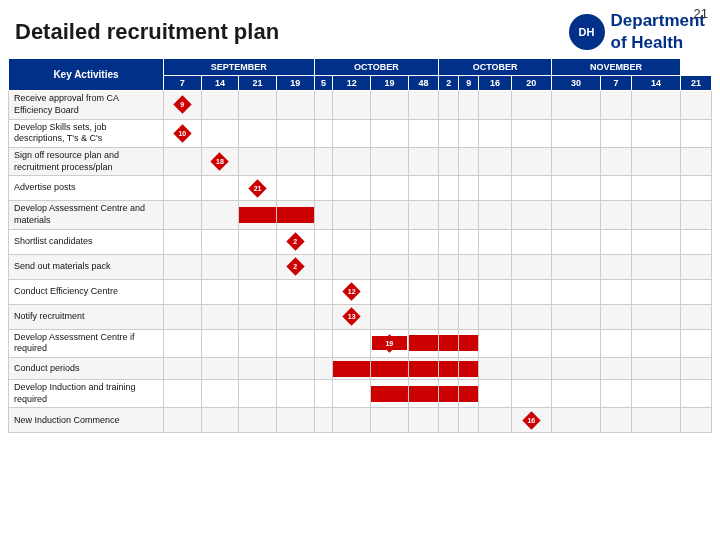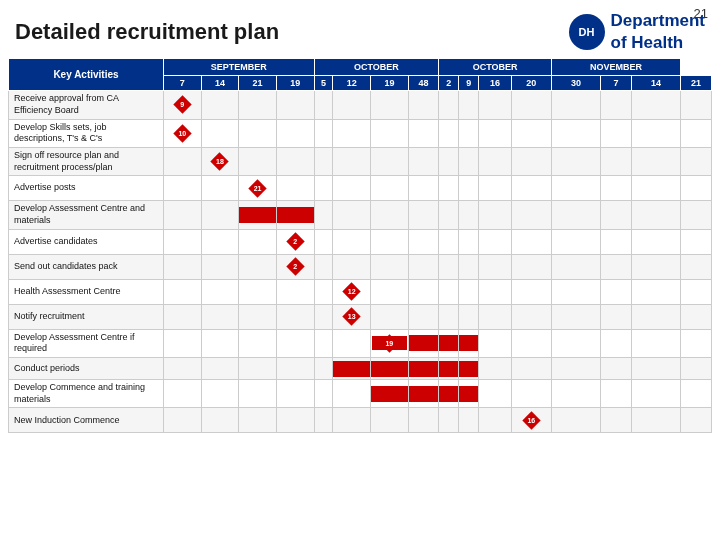--- a/index.html
+++ b/index.html
@@ -322,21 +322,21 @@
           <td style="padding: 1px; height: 22px;"></td>
           <td style="padding: 1px; height: 22px;"></td>
           <td style="padding: 1px; height: 22px;"></td>
           <td style="padding: 1px; height: 22px;"></td>
           <td style="padding: 1px; height: 22px;"></td>
           <td style="padding: 1px; height: 22px;"></td>
           <td style="padding: 1px; height: 22px;"></td>
           <td style="padding: 1px; height: 22px;"></td>
         </tr>
         <tr>
-          <td class="activity-cell">Advertise candidates</td>
+          <td class="activity-cell">Shortlist candidates</td>
           <td style="padding: 1px; height: 22px;"></td>
           <td style="padding: 1px; height: 22px;"></td>
           <td style="padding: 1px; height: 22px;"></td>
           <td style="padding: 1px; height: 22px;">
             <div class="diamond-container" style="position: relative;">
               <div class="diamond-shape" style="position: relative; z-index: 2;"></div>
               <span class="diamond-label" style="position: absolute; z-index: 3; font-size: 7px; color: white; font-weight: bold;">2</span>
             </div>
           </td>
           <td style="padding: 1px; height: 22px;"></td>
@@ -346,21 +346,21 @@
           <td style="padding: 1px; height: 22px;"></td>
           <td style="padding: 1px; height: 22px;"></td>
           <td style="padding: 1px; height: 22px;"></td>
           <td style="padding: 1px; height: 22px;"></td>
           <td style="padding: 1px; height: 22px;"></td>
           <td style="padding: 1px; height: 22px;"></td>
           <td style="padding: 1px; height: 22px;"></td>
           <td style="padding: 1px; height: 22px;"></td>
         </tr>
         <tr>
-          <td class="activity-cell">Send out candidates pack</td>
+          <td class="activity-cell">Send out materials pack</td>
           <td style="padding: 1px; height: 22px;"></td>
           <td style="padding: 1px; height: 22px;"></td>
           <td style="padding: 1px; height: 22px;"></td>
           <td style="padding: 1px; height: 22px;">
             <div class="diamond-container" style="position: relative;">
               <div class="diamond-shape" style="position: relative; z-index: 2;"></div>
               <span class="diamond-label" style="position: absolute; z-index: 3; font-size: 7px; color: white; font-weight: bold;">2</span>
             </div>
           </td>
           <td style="padding: 1px; height: 22px;"></td>
@@ -370,21 +370,21 @@
           <td style="padding: 1px; height: 22px;"></td>
           <td style="padding: 1px; height: 22px;"></td>
           <td style="padding: 1px; height: 22px;"></td>
           <td style="padding: 1px; height: 22px;"></td>
           <td style="padding: 1px; height: 22px;"></td>
           <td style="padding: 1px; height: 22px;"></td>
           <td style="padding: 1px; height: 22px;"></td>
           <td style="padding: 1px; height: 22px;"></td>
         </tr>
         <tr>
-          <td class="activity-cell">Health  Assessment Centre</td>
+          <td class="activity-cell">Conduct  Efficiency Centre</td>
           <td style="padding: 1px; height: 22px;"></td>
           <td style="padding: 1px; height: 22px;"></td>
           <td style="padding: 1px; height: 22px;"></td>
           <td style="padding: 1px; height: 22px;"></td>
           <td style="padding: 1px; height: 22px;"></td>
           <td style="padding: 1px; height: 22px;">
             <div class="diamond-container" style="position: relative;">
               <div class="diamond-shape" style="position: relative; z-index: 2;"></div>
               <span class="diamond-label" style="position: absolute; z-index: 3; font-size: 7px; color: white; font-weight: bold;">12</span>
             </div>
@@ -478,21 +478,21 @@
             <div class="red-bar"></div>
           </td>
           <td style="padding: 1px; height: 22px;"></td>
           <td style="padding: 1px; height: 22px;"></td>
           <td style="padding: 1px; height: 22px;"></td>
           <td style="padding: 1px; height: 22px;"></td>
           <td style="padding: 1px; height: 22px;"></td>
           <td style="padding: 1px; height: 22px;"></td>
         </tr>
         <tr>
-          <td class="activity-cell">Develop Commence and training materials</td>
+          <td class="activity-cell">Develop Induction and training required</td>
           <td style="padding: 1px; height: 22px;"></td>
           <td style="padding: 1px; height: 22px;"></td>
           <td style="padding: 1px; height: 22px;"></td>
           <td style="padding: 1px; height: 22px;"></td>
           <td style="padding: 1px; height: 22px;"></td>
           <td style="padding: 1px; height: 22px;"></td>
           <td style="padding: 0px; height: 22px;">
             <div class="red-bar"></div>
           </td>
           <td style="padding: 0px; height: 22px;">

